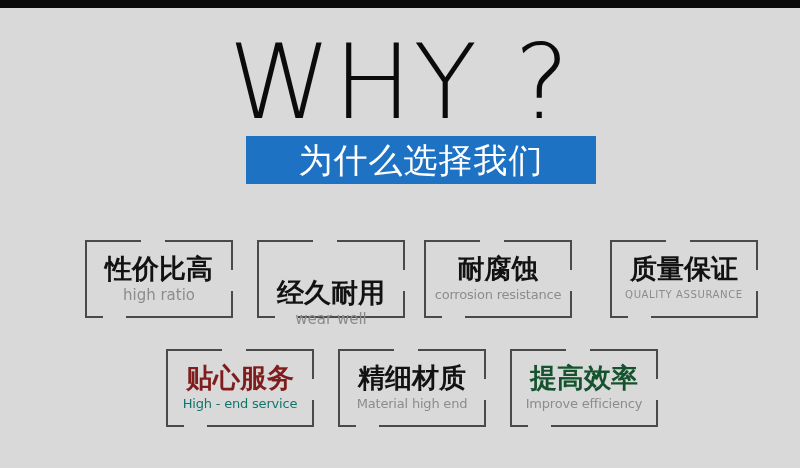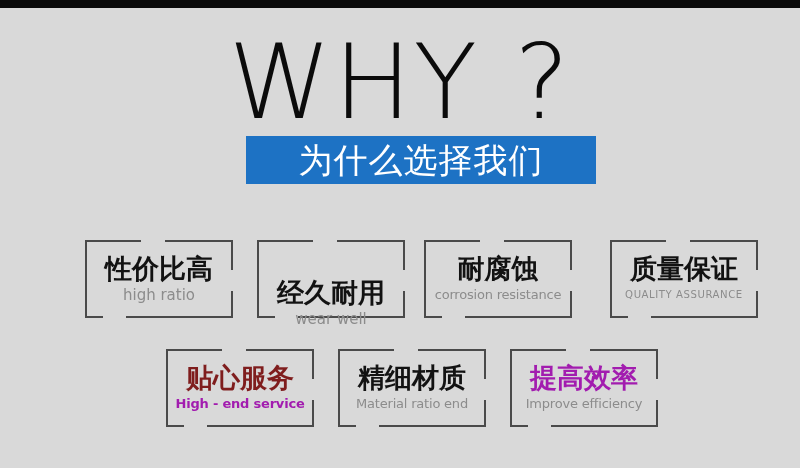--- a/index.html
+++ b/index.html
@@ -200,45 +200,45 @@
   <div class="feature" style="left:166px; top:341px; width:148px; height:78px;">
     <span class="seg t-l" style="background: rgb(74, 74, 74);"></span>
     <span class="seg t-r" style="background: rgb(74, 74, 74);"></span>
     <span class="seg b-l" style="background: rgb(74, 74, 74);"></span>
     <span class="seg b-r" style="background: rgb(74, 74, 74);"></span>
     <span class="seg l-t" style="background: rgb(74, 74, 74);"></span>
     <span class="seg r-t" style="background: rgb(74, 74, 74);"></span>
     <span class="seg r-b" style="background: rgb(74, 74, 74);"></span>
     <div class="feature-inner">
       <div class="cn" style="color: #7f1d1d;">贴心服务</div>
-      <div class="en tight" style="color: #a21caf; font-weight: bold;">High - end service</div>
+      <div class="en tight" style="color: #0f766e;">High - end service</div>
     </div>
   </div>
 
   <div class="feature" style="left:338px; top:341px; width:148px; height:78px;">
     <span class="seg t-l" style="background: rgb(74, 74, 74);"></span>
     <span class="seg t-r" style="background: rgb(74, 74, 74);"></span>
     <span class="seg b-l" style="background: rgb(74, 74, 74);"></span>
     <span class="seg b-r" style="background: rgb(74, 74, 74);"></span>
     <span class="seg l-t" style="background: rgb(74, 74, 74);"></span>
     <span class="seg r-t" style="background: rgb(74, 74, 74);"></span>
     <span class="seg r-b" style="background: rgb(74, 74, 74);"></span>
     <div class="feature-inner">
       <div class="cn" style="color: rgb(18, 18, 18);">精细材质</div>
-      <div class="en tight" style="color: rgb(140, 140, 140);">Material ratio end</div>
+      <div class="en tight" style="color: rgb(140, 140, 140);">Material high end</div>
     </div>
   </div>
 
   <div class="feature" style="left:510px; top:341px; width:148px; height:78px;">
     <span class="seg t-l" style="background: rgb(74, 74, 74);"></span>
     <span class="seg t-r" style="background: rgb(74, 74, 74);"></span>
     <span class="seg b-l" style="background: rgb(74, 74, 74);"></span>
     <span class="seg b-r" style="background: rgb(74, 74, 74);"></span>
     <span class="seg l-t" style="background: rgb(74, 74, 74);"></span>
     <span class="seg r-t" style="background: rgb(74, 74, 74);"></span>
     <span class="seg r-b" style="background: rgb(74, 74, 74);"></span>
     <div class="feature-inner">
-      <div class="cn" style="color: #a21caf;">提高效率</div>
+      <div class="cn" style="color: #14532d;">提高效率</div>
       <div class="en tight" style="color: rgb(140, 140, 140);">Improve efficiency</div>
     </div>
   </div>
 
 </div>
 
 </body></html>

